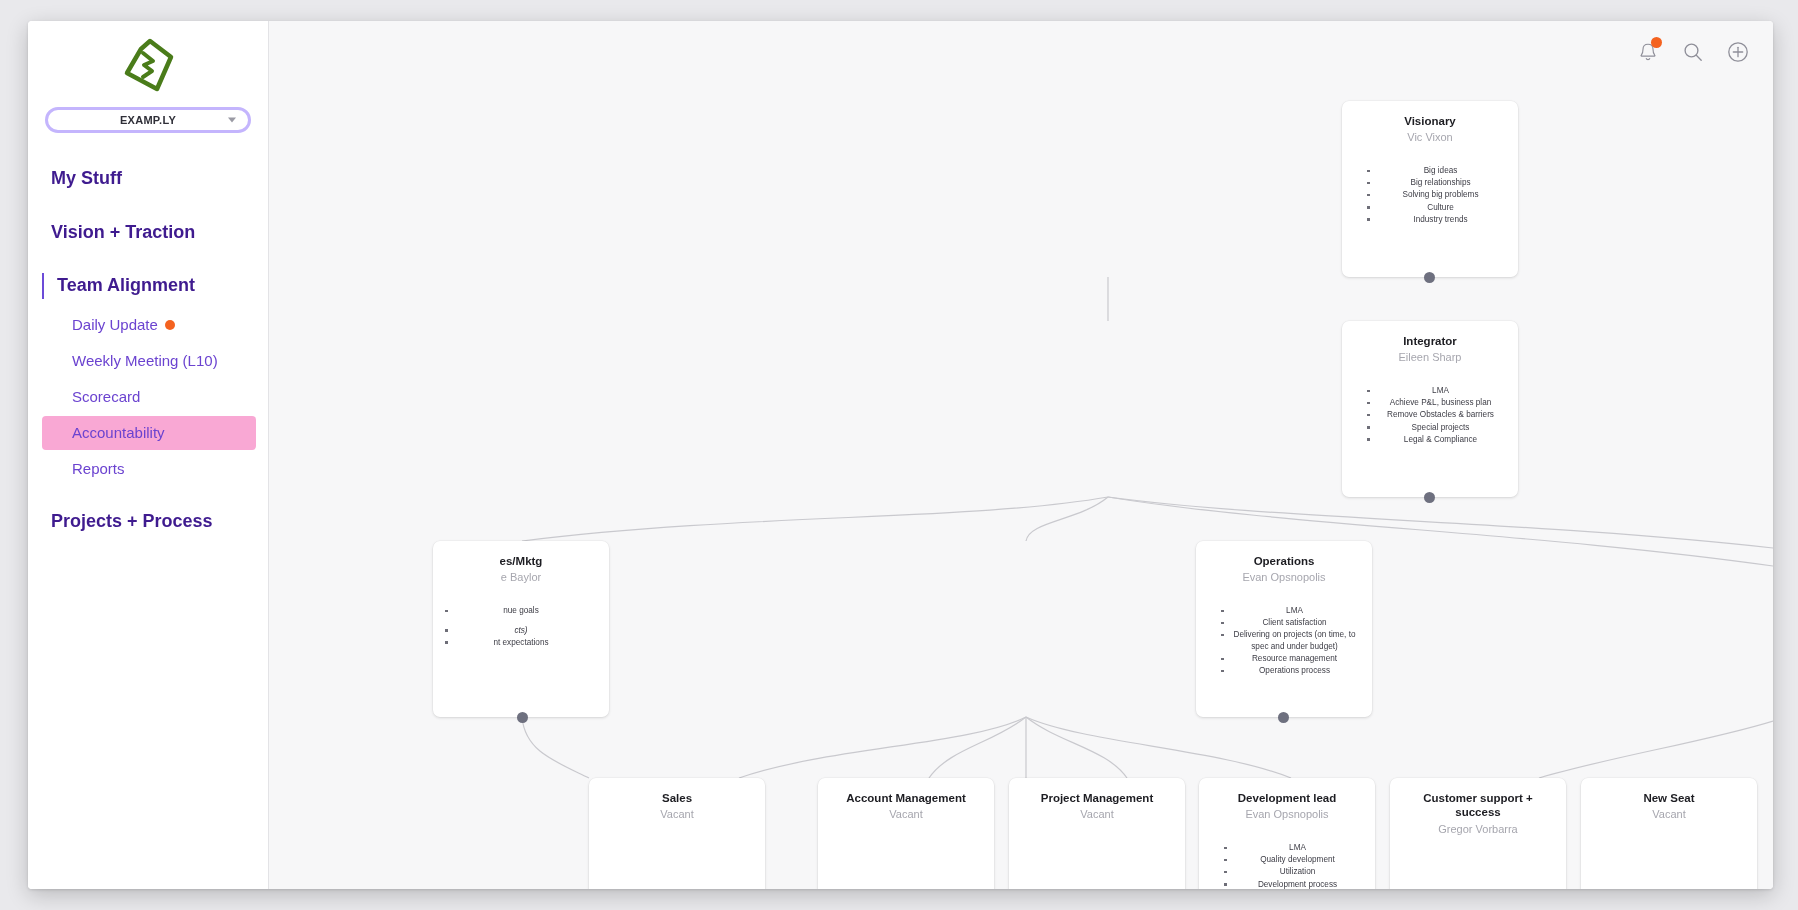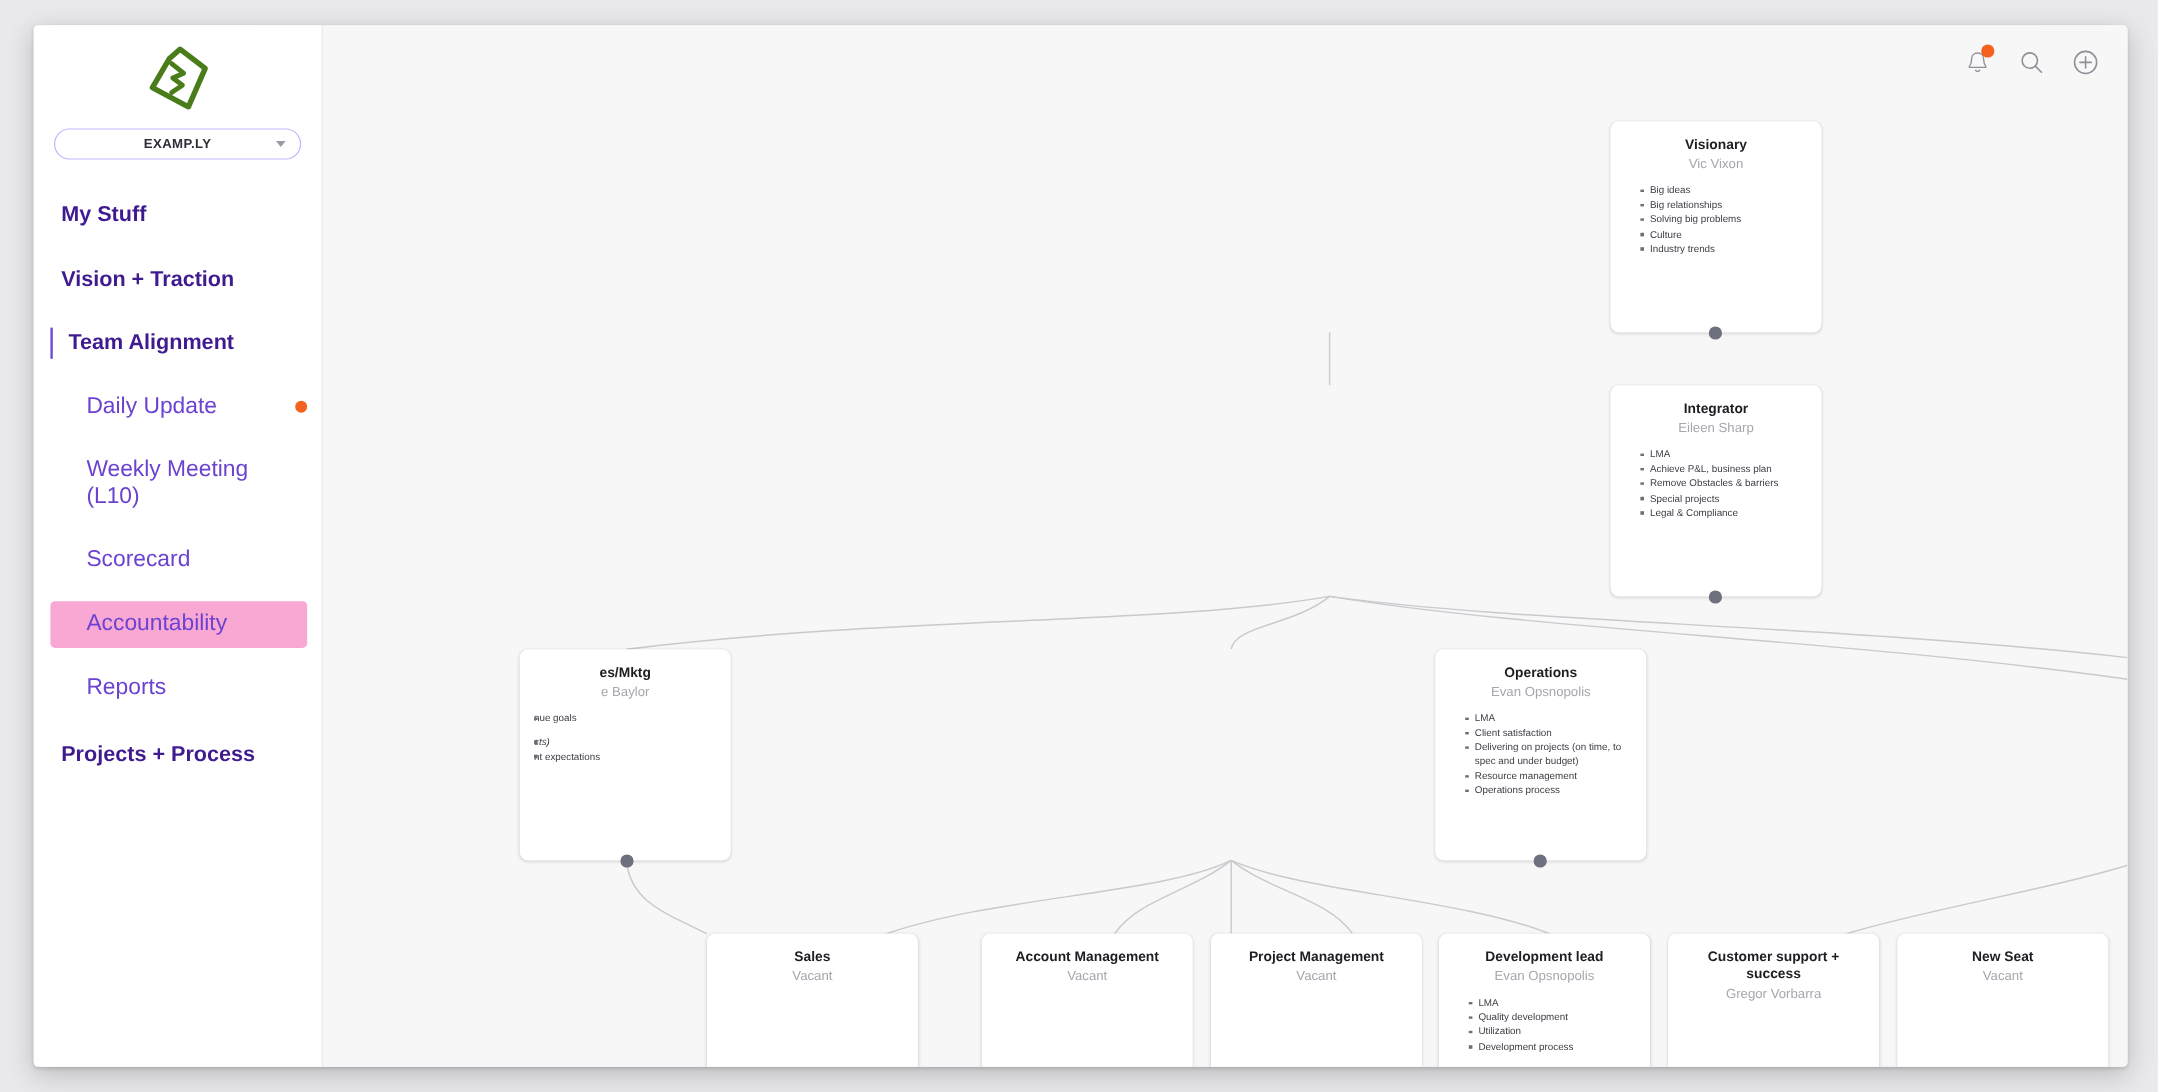--- a/index.html
+++ b/index.html
@@ -30,21 +30,21 @@
   }
   .logo-wrap {
     height: 86px;
     display: flex; align-items: center; justify-content: center;
   }
   .logo-wrap svg { display: block; }
 
   .org-select {
     margin: 0 17px;
     height: 26px;
-    border: 1px solid #c4b5fd;
+    border: 3px solid #c4b5fd;
     border-radius: 13px;
     display: flex; align-items: center; justify-content: center;
     position: relative;
     background: #fff;
   }
   .org-select .org-name {
     font-size: 11px; font-weight: bold; letter-spacing: .3px;
     color: #2f2f38;
   }
   .org-select .caret {
@@ -70,27 +70,26 @@
     content: "";
     position: absolute;
     left: 14px; top: 7px; bottom: 7px;
     width: 2px;
     background: #6c4bd8;
   }
   .nav-gap { height: 14px; }
 
   .nav-sub {
     display: flex; align-items: center;
-    font-size: 19px;
+    font-size: 15px;
     color: #6b43d0;
     padding: 8px 0 8px 30px;
-    margin: 14px 12px 2px 14px;
+    margin: 2px 12px 2px 14px;
     border-radius: 4px;
     line-height: 1.2;
-    justify-content: space-between;
   }
   .nav-sub.selected { background: #f9a8d4; }
   .nav-sub .dot {
     width: 10px; height: 10px; border-radius: 50%;
     background: #f4621f;
     margin-left: 7px;
     display: inline-block;
   }
 
   
@@ -140,23 +139,24 @@
     line-height: 1.25;
   }
   .card .c-person {
     text-align: center;
     font-size: 11px;
     color: #a6a6ae;
     margin-top: 3px;
     line-height: 1.25;
   }
   .card ul {
-    margin-top: 8px;
+    margin-top: 20px;
     padding-left: 13px;
     list-style: none;
+    text-align: center;
   }
   .card li {
     font-size: 8.2px;
     color: #3c3c45;
     line-height: 1.42;
     position: relative;
     padding-left: 8px;
     margin-bottom: 0.5px;
   }
   .card li::before {

